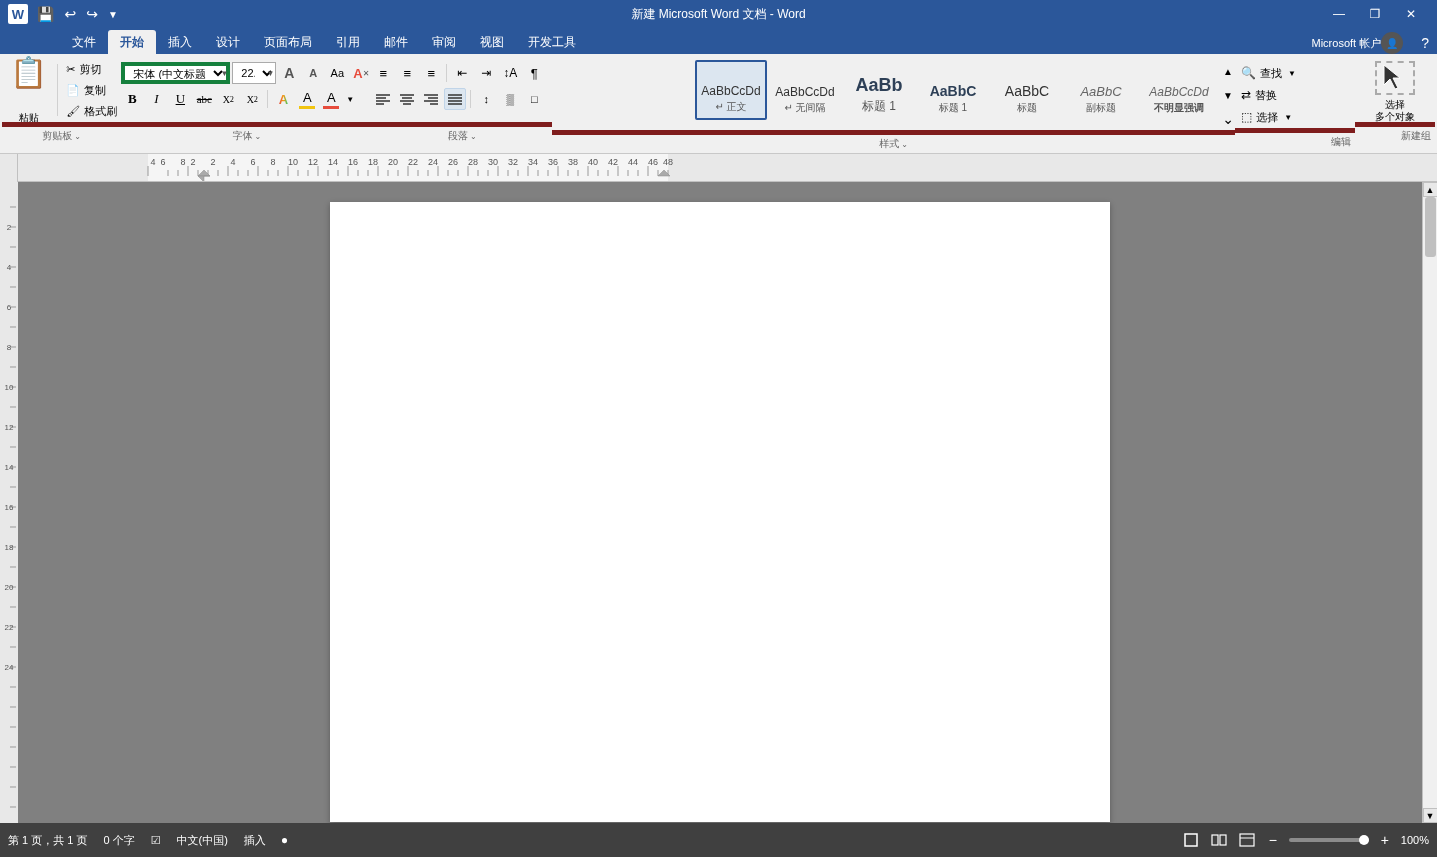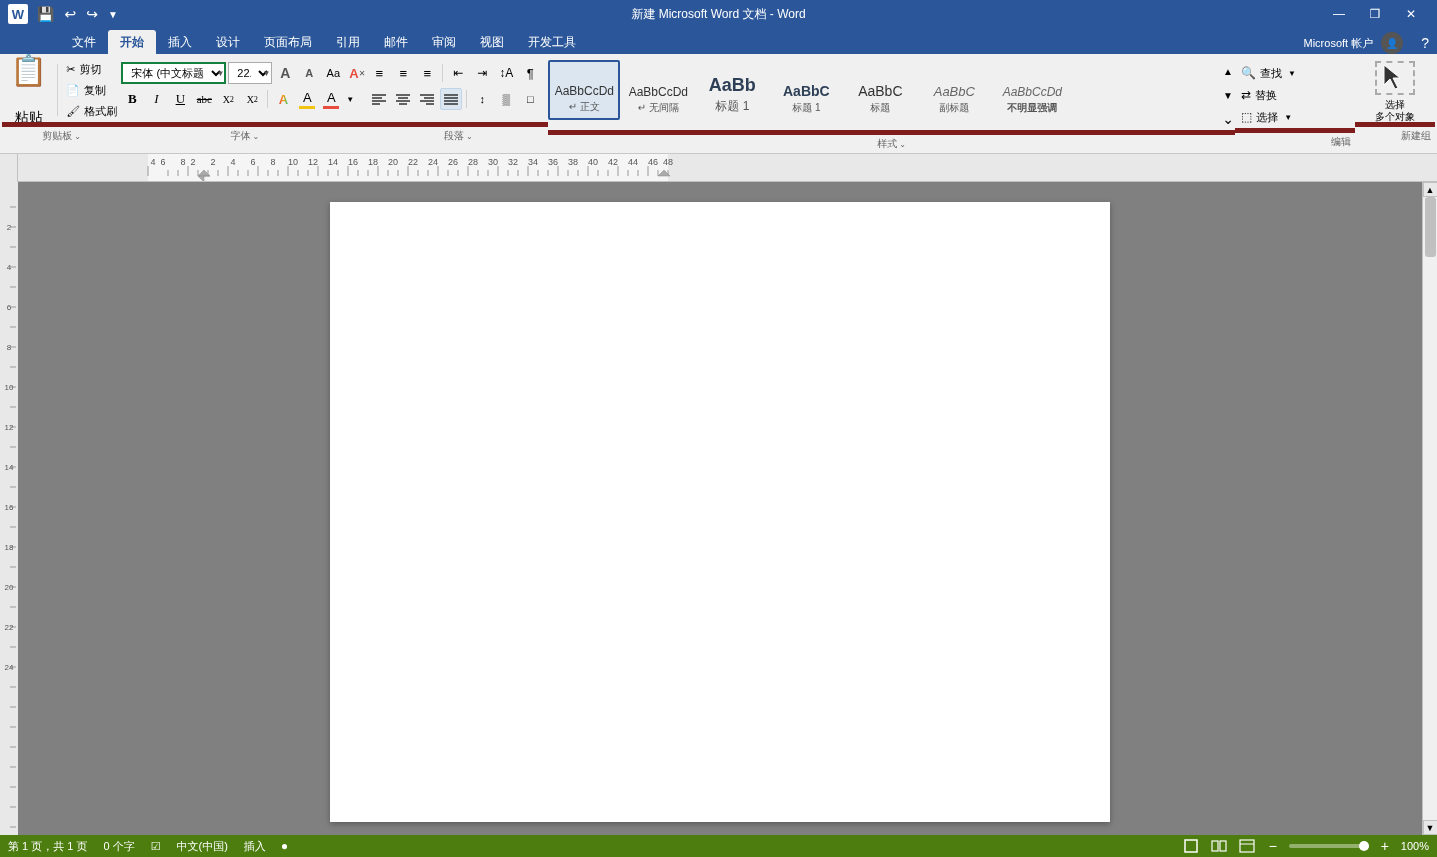--- a/index.html
+++ b/index.html
@@ -39,21 +39,21 @@
       font-size: 12px;
       color: white;
       cursor: pointer;
       height: 24px;
       display: flex;
       align-items: center;
       border-radius: 3px 3px 0 0;
     }
     .ribbon-tab.active { background: #f0f0f0; color: #2b579a; font-weight: bold; }
     .ribbon-tab-right { margin-left: auto; display: flex; align-items: center; }
-    .account-area { color: white; font-size: 11px; padding: 0 10px; display: flex; align-items: center; gap: 8px; }
+    .account-area { color: white; font-size: 11px; padding: 0 10px; display: flex; align-items: center; }
     .account-icon { width: 22px; height: 22px; border-radius: 50%; background: #555; display: flex; align-items: center; justify-content: center; color: white; font-size: 10px; }
     .help-btn { color: white; font-size: 14px; padding: 0 8px; cursor: pointer; }
 
     
     #ribbon {
       height: 100px;
       background: #f0f0f0;
       border-bottom: 1px solid #c8c8c8;
       display: flex;
       align-items: stretch;
@@ -68,40 +68,40 @@
       padding: 4px 8px; cursor: pointer; border-radius: 3px; min-width: 44px; height: 60px;
       font-size: 10px; gap: 2px;
     }
     .clipboard-right { display: flex; flex-direction: column; gap: 2px; justify-content: center; }
     .small-btn {
       display: flex; align-items: center; gap: 4px; padding: 2px 4px; cursor: pointer;
       border-radius: 2px; font-size: 11px; height: 19px;
     }
     .font-row { display: flex; align-items: center; gap: 2px; margin-bottom: 2px; }
     .font-select {
-      border: 2px solid #15803d; background: white; padding: 1px 4px; font-size: 11px;
+      border: 4px solid #15803d; background: white; padding: 1px 4px; font-size: 11px;
       height: 22px; cursor: pointer; min-width: 100px;
     }
     .size-select {
       border: 1px solid #ababab; background: white; padding: 1px 4px; font-size: 11px;
       height: 22px; cursor: pointer; width: 44px; text-align: center;
     }
     .icon-btn {
       width: 22px; height: 22px; display: flex; align-items: center; justify-content: center;
       border-radius: 2px; cursor: pointer; font-size: 12px; border: 1px solid transparent;
     }
     .format-btn {
       width: 22px; height: 22px; display: flex; align-items: center; justify-content: center;
       border-radius: 2px; cursor: pointer; font-size: 13px; border: 1px solid transparent; font-family: serif;
     }
     .format-btn.bold { font-weight: bold; }
     .format-btn.italic { font-style: italic; }
     .color-btn { position: relative; width: 22px; height: 22px; display: flex; flex-direction: column; align-items: center; justify-content: center; cursor: pointer; border-radius: 2px; font-size: 11px; }
     .color-indicator { width: 16px; height: 3px; margin-top: 1px; }
-    .styles-gallery { display: flex; gap: 2px; align-items: flex-start; flex-wrap: nowrap; overflow: hidden; }
+    .styles-gallery { display: flex; gap: 2px; align-items: flex-start; flex-wrap: nowrap; overflow: hidden; justify-content: flex-end; }
     .style-item {
       display: flex; flex-direction: column; align-items: center; justify-content: flex-end;
       width: 70px; height: 60px; cursor: pointer; border-radius: 2px; border: 1px solid transparent;
       padding: 4px; font-size: 11px; gap: 2px;
     }
     .style-item.active { background: #dce6f0; border-color: #2b579a; }
     .styles-scroll { display: flex; flex-direction: column; justify-content: space-between; padding: 2px 0; }
     .scroll-arrow { width: 14px; height: 18px; display: flex; align-items: center; justify-content: center; cursor: pointer; font-size: 10px; }
     .edit-btn {
       display: flex; align-items: center; gap: 4px; padding: 2px 6px; cursor: pointer;
@@ -171,22 +171,22 @@
       display: flex;
       flex-direction: column;
       align-items: center;
     }
     .scroll-arrow-v { width: 15px; height: 15px; display: flex; align-items: center; justify-content: center; cursor: pointer; font-size: 9px; background: #e8e8e8; border: 1px solid #c0c0c0; }
     .scroll-track { flex: 1; width: 15px; background: #f0f0f0; position: relative; }
     .scroll-thumb { width: 11px; height: 60px; background: #c0c0c0; border-radius: 3px; margin: 0 2px; position: absolute; top: 0; }
 
     
     #status-bar {
-      height: 22px;
-      background: #4d7c0f;
+      height: 34px;
+      background: #404040;
       display: flex;
       align-items: center;
       padding: 0 8px;
       color: white;
       font-size: 11px;
       gap: 16px;
       flex-shrink: 0;
     }
     .status-item { display: flex; align-items: center; gap: 4px; }
     .status-right { margin-left: auto; display: flex; align-items: center; gap: 8px; }
@@ -248,21 +248,21 @@
   </div>
 </div>
 
 <div id="ribbon">
 
   <div class="rsw">
     <div class="rsc">
       <div style="display:flex;align-items:stretch;gap:0;">
         <div class="paste-btn">
           <div style="font-size:30px;color:#2b579a;">📋</div>
-          <div style="font-size:14px;margin-top:19px;">粘贴</div>
+          <div style="font-size:10px;margin-top:19px;">粘贴</div>
         </div>
         <div style="width:1px;background:#d0d0d0;margin:4px 2px;"></div>
       </div>
       <div class="clipboard-right">
         <div class="small-btn">
           <span style="font-size:11px;">✂</span>
           <span>剪切</span>
         </div>
         <div class="small-btn">
           <span style="font-size:11px;">📄</span>

